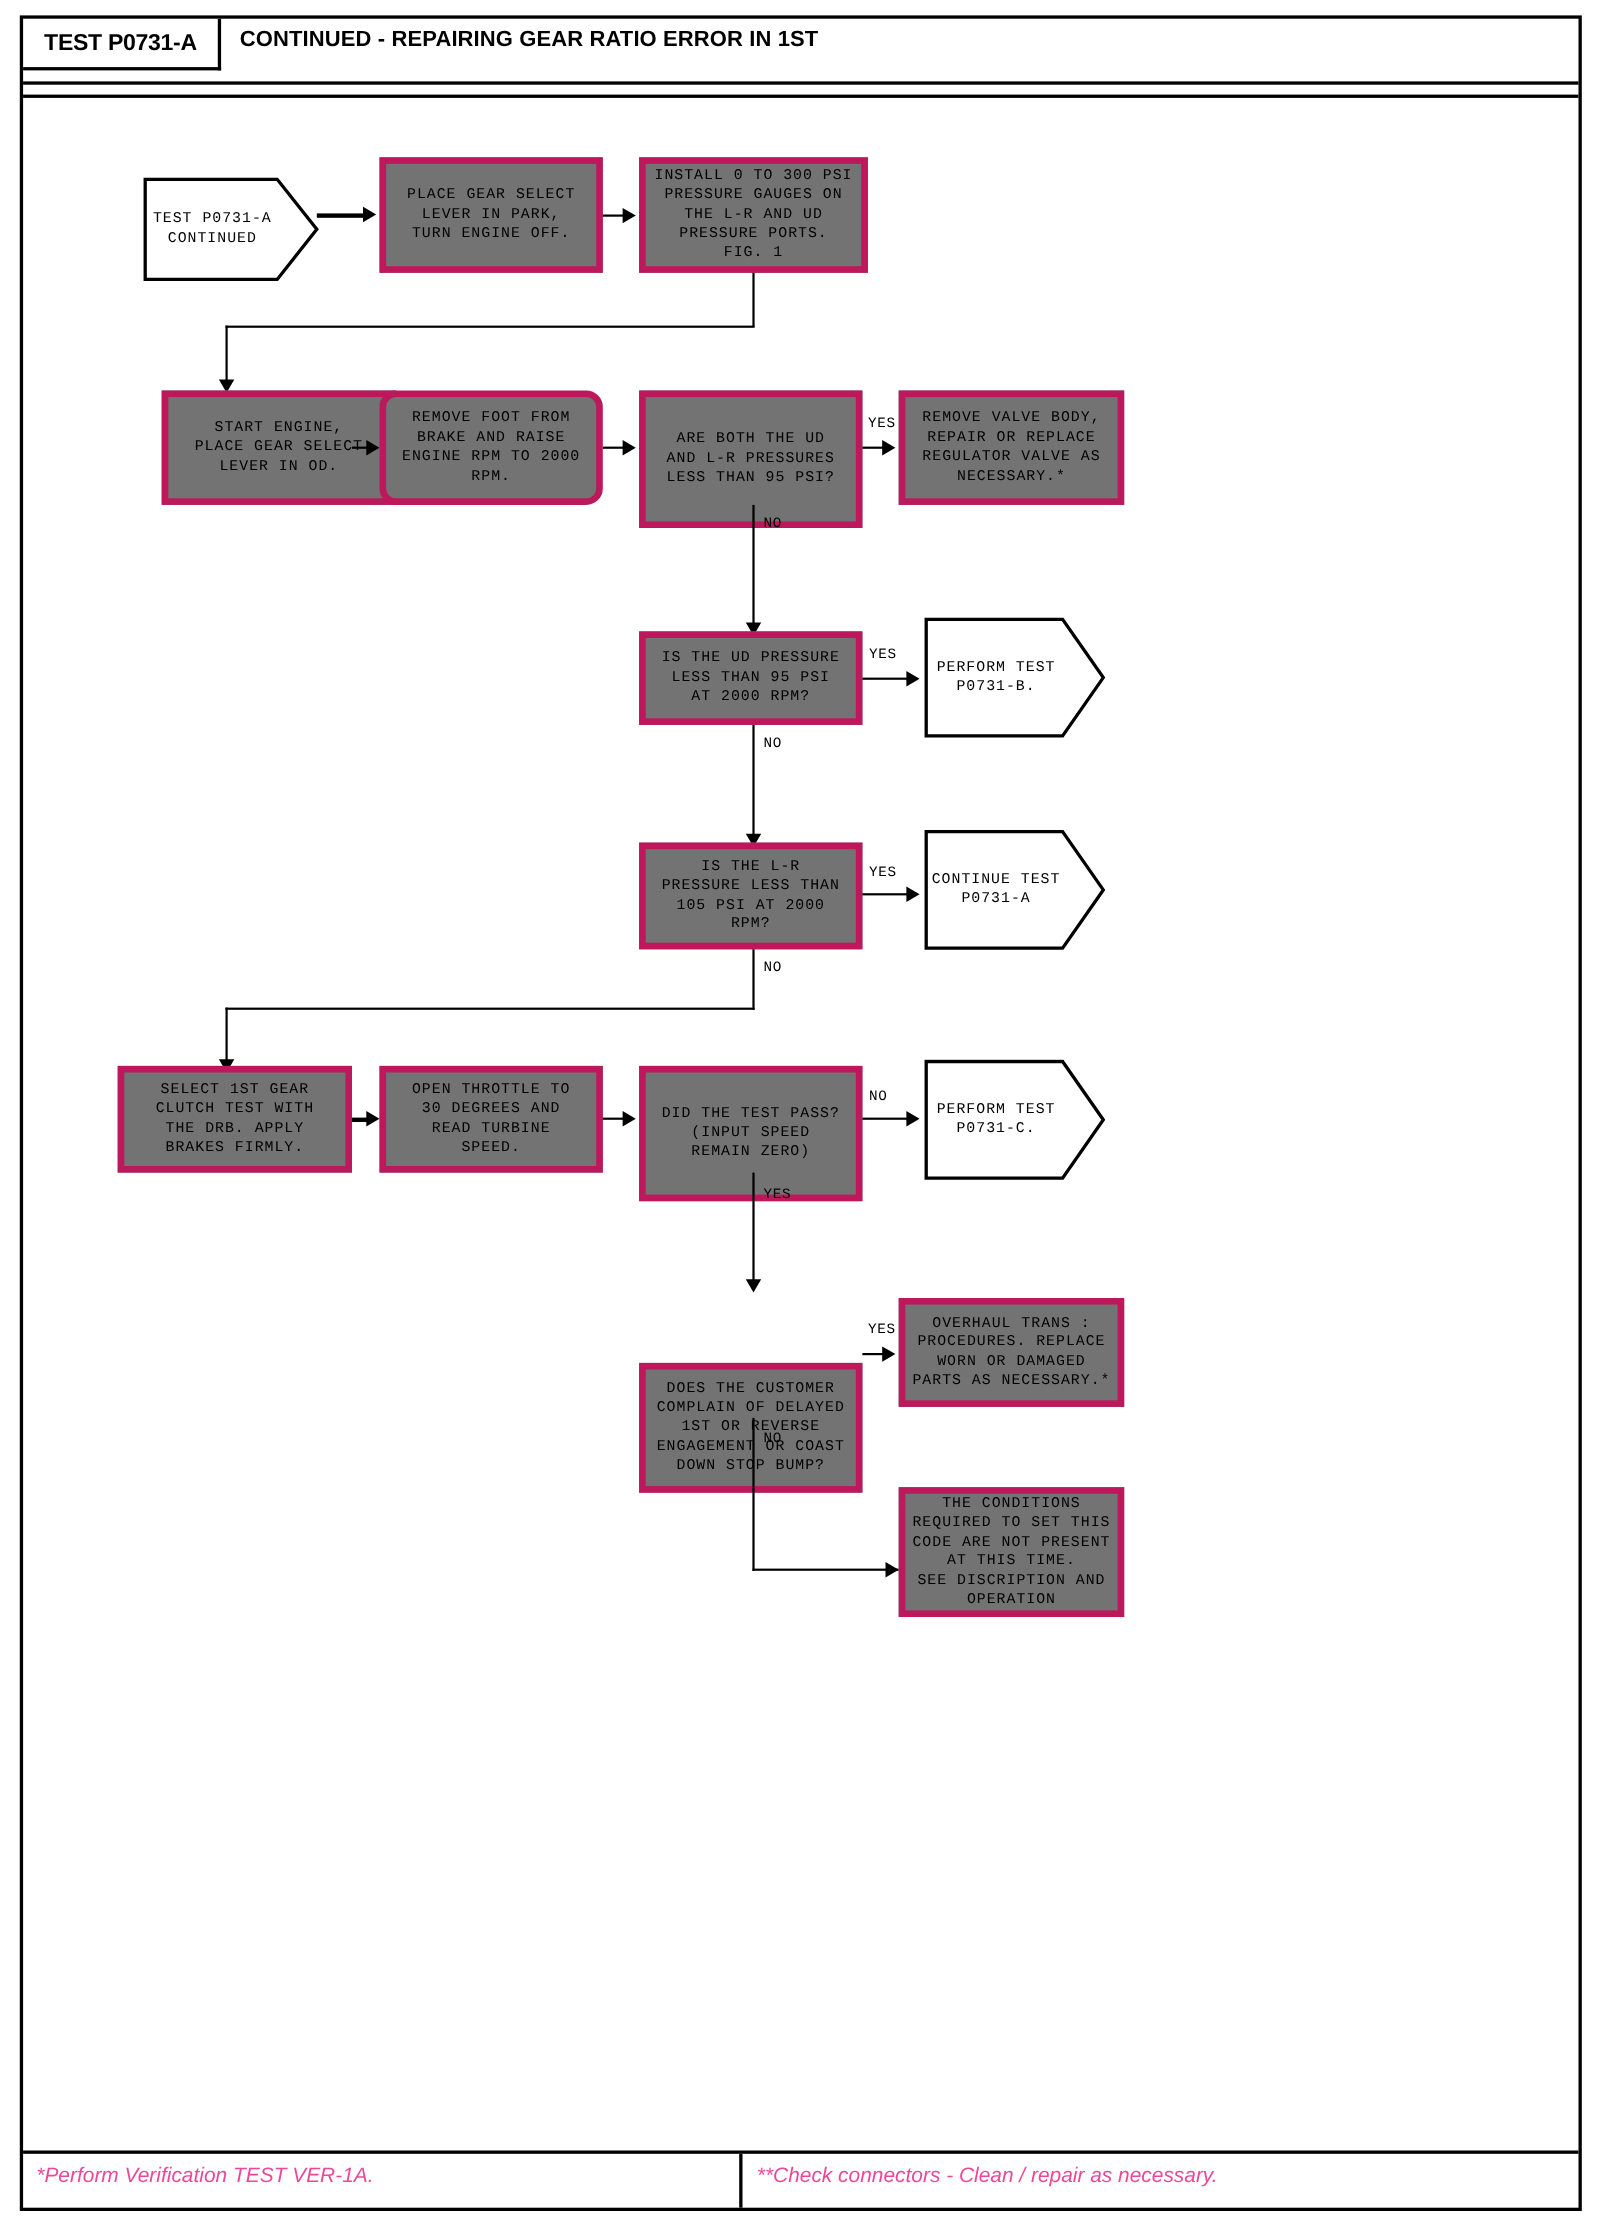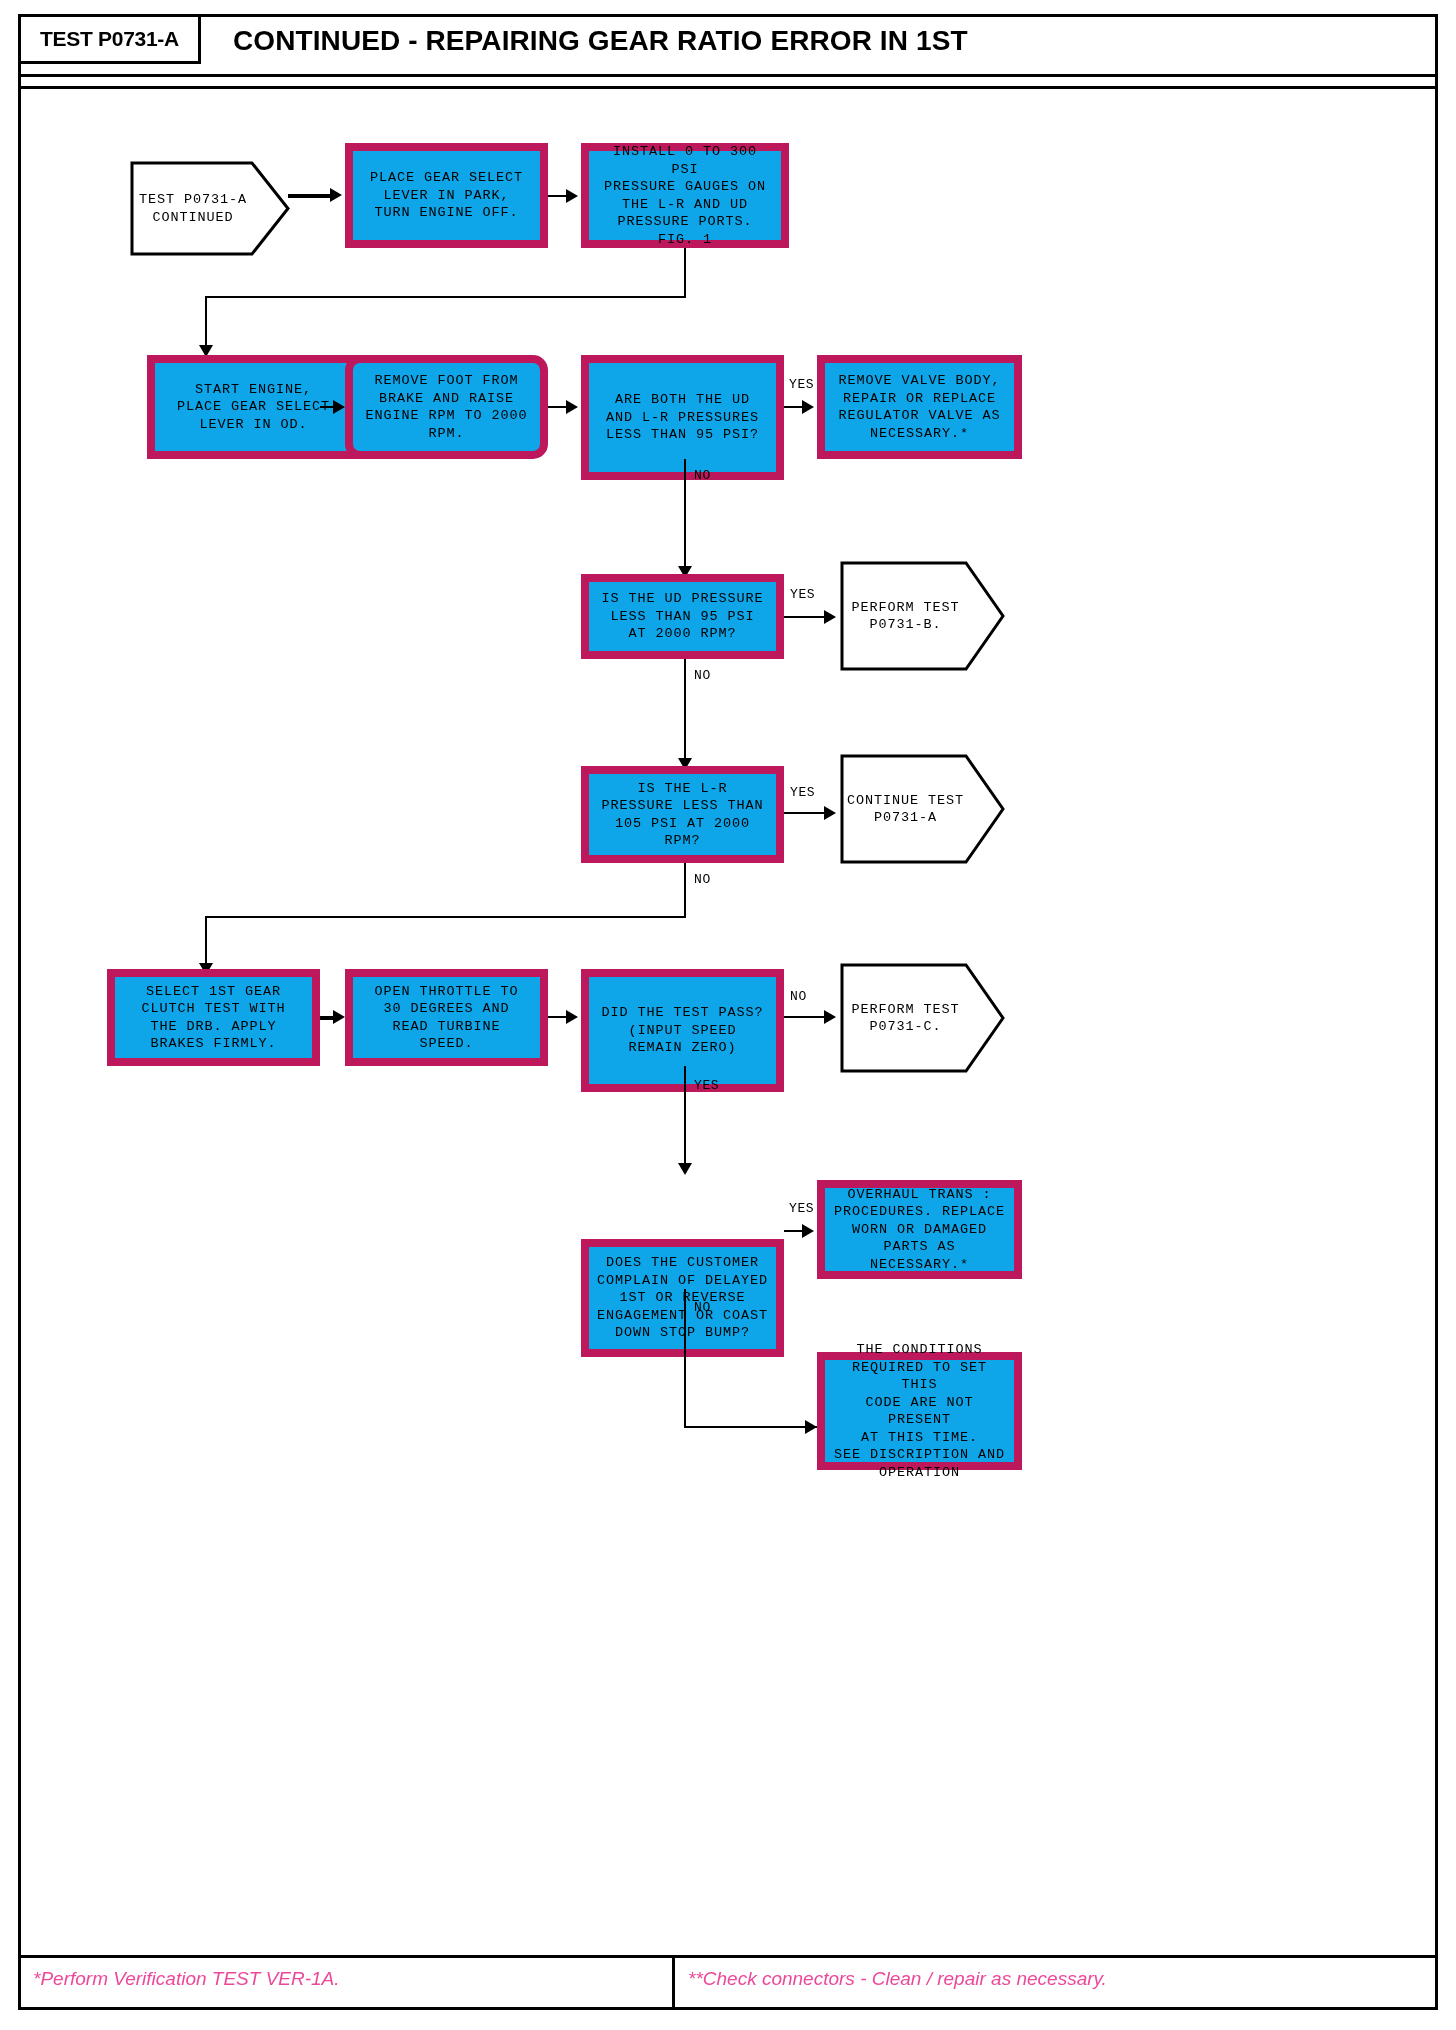--- a/index.html
+++ b/index.html
@@ -58,25 +58,24 @@
     letter-spacing: -0.3px;
     color: #000;
     white-space: nowrap;
   }
   .header-title-text {
     position: absolute;
     left: 218px;
     top: 25px;
     font-family: "Liberation Sans", sans-serif;
     font-weight: bold;
-    font-size: 28px;
+    font-size: 20px;
     letter-spacing: 0.1px;
     color: #000;
     white-space: nowrap;
-    margin-left: 15px;
   }
   .header-rule-2 {
     position: absolute;
     left: 21px;
     top: 86px;
     width: 1414px;
     height: 3px;
     background: #000;
   }
 
@@ -122,22 +121,22 @@
   .node .node-text {
     font-family: "Liberation Mono", monospace;
     font-size: 13.5px;
     line-height: 17.5px;
     letter-spacing: 0.9px;
     color: #000;
     white-space: pre-line;
     padding: 2px 6px;
   }
   .box {
-    border: 8px solid #be185d;
-    background: #0ea5e9;
+    border: 6px solid #be185d;
+    background: #737373;
   }
 
   
   .pentagon {
     background: #fff;
   }
   .pentagon .pent-svg {
     position: absolute;
     left: 0;
     top: 0;

